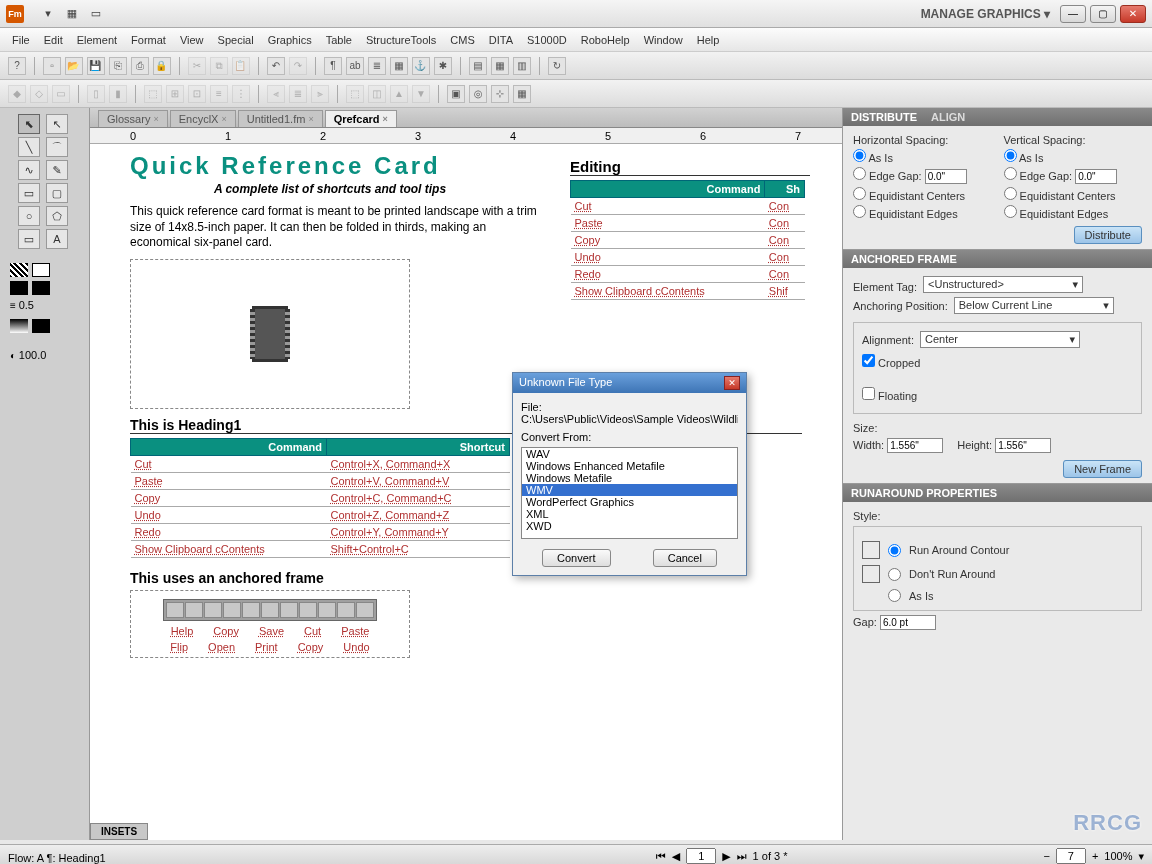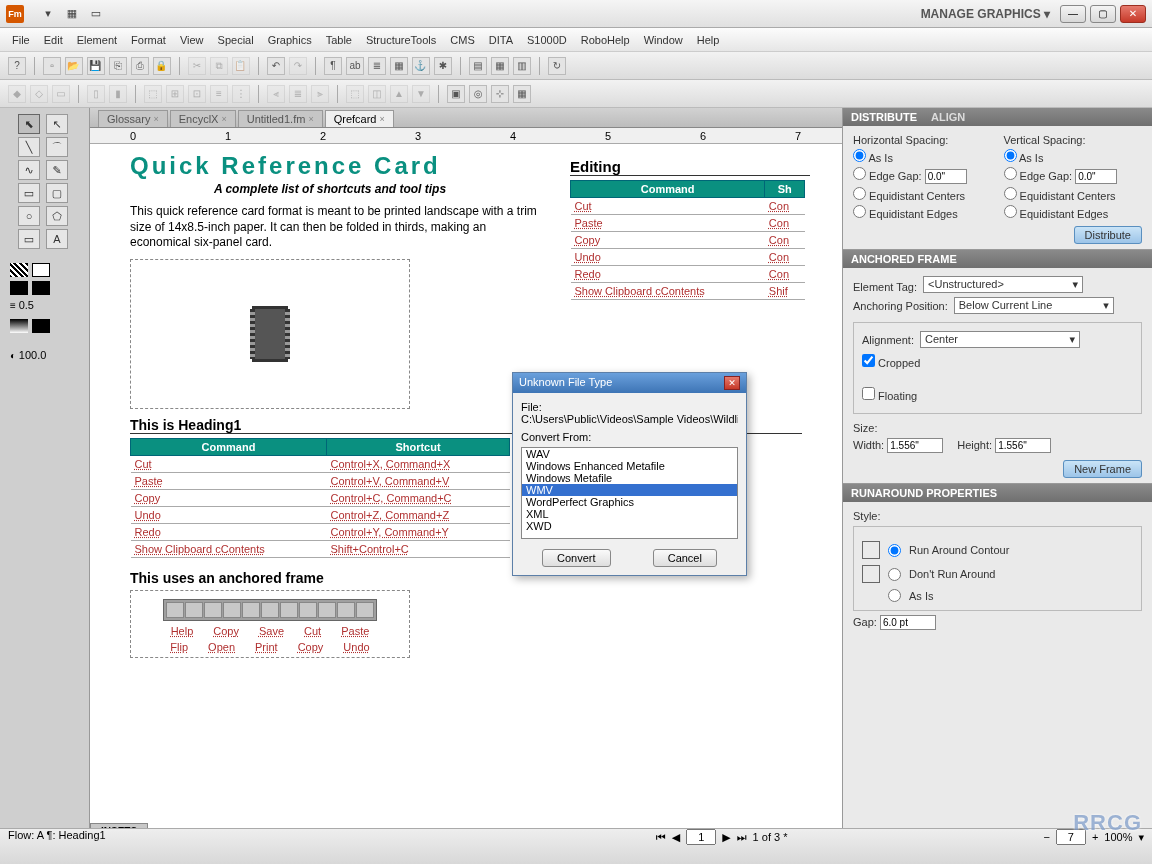--- a/index.html
+++ b/index.html
@@ -21,35 +21,35 @@
 .main { position: absolute; top: 108px; left: 0; right: 0; bottom: 24px; display: flex; }
 .left-tools { width: 90px; background: #cfcfcf; border-right: 1px solid #999; padding: 6px 0; }
 .tool-grid { display: grid; grid-template-columns: 1fr 1fr; gap: 3px; padding: 0 18px; }
 .tool { width: 22px; height: 20px; background: #e6e6e6; border: 1px solid #999; display:flex;align-items:center;justify-content:center;font-size:11px;color:#333; }
 .tool.sel { background: #bfbfbf; border-color: #666; }
 .stroke-area { padding: 8px 10px; }
 .sw { width: 18px; height: 14px; display: inline-block; }
 .doc-area { flex: 1; background: #701a75; display: flex; flex-direction: column; }
 .tabs { height: 20px; background: linear-gradient(#d2d2d2,#bcbcbc); display: flex; align-items: flex-end; padding-left: 8px; border-bottom:1px solid #888; }
 .tab { padding: 2px 8px; background: #c6c6c6; border: 1px solid #999; border-bottom: none; margin-right: 2px; font-size: 10px; color: #555; display:flex;align-items:center;gap:3px; }
-.tab.active { background: #efefef; color: #000; font-weight: normal; }
+.tab.active { background: #efefef; color: #000; font-weight: bold; }
 .tab-x { font-size: 9px; color: #888; }
 .ruler-h { height: 16px; background: #f0f0f0; border-bottom: 1px solid #aaa; position: relative; font-size:9px; }
 .ruler-h span { position:absolute; top:2px; }
 .canvas { flex:1; position:relative; overflow:hidden; background:#fff; padding: 8px 40px; }
 .page-title { color: #0a9080; font-size: 24px; font-weight: bold; letter-spacing: 3px; margin-bottom: 2px; }
 .page-sub { font-style: italic; font-weight: bold; font-size: 12px; text-align: center; width: 400px; margin-bottom: 8px; }
 .body-txt { font-size: 12px; width: 420px; line-height: 1.3; }
 .film-frame { width:280px; height:150px; border:1px dashed #888; margin:8px 0; display:flex;align-items:center;justify-content:center; }
 .film-icon { width:36px; height:56px; background:#555; border:3px solid #333; position:relative; }
 .film-icon::before,.film-icon::after{content:'';position:absolute;top:0;bottom:0;width:5px;background:repeating-linear-gradient(#333 0 3px,#999 3px 6px);}
 .film-icon::before{left:-5px;} .film-icon::after{right:-5px;}
 .h1 { font-size: 14px; font-weight: bold; margin: 6px 0 4px; border-bottom:1px solid #333;}
 .tbl { width: 380px; border-collapse: collapse; font-size:11px; }
-.tbl th { background: #0a9080; color: #fff; text-align: center; padding: 2px 4px; font-weight:bold; border:1px solid #067; }
+.tbl th { background: #0a9080; color: #fff; text-align: right; padding: 2px 4px; font-weight:bold; border:1px solid #067; }
 .tbl td { padding: 2px 4px; border-bottom: 1px solid #aaa; color:#b03030; text-decoration: underline dotted; }
 .ed-section { position: absolute; left: 480px; top: 8px; width: 240px; }
 .panel-stack { width: 310px; background: #eaeaea; border-left: 1px solid #999; display: flex; flex-direction: column; overflow:hidden;}
 .panel-hdr { background: linear-gradient(#8a8a8a,#6f6f6f); color: #fff; font-size: 10px; font-weight: bold; padding: 3px 8px; display:flex;gap:14px; }
 .panel-hdr .ptab { color: #ddd; }
 .panel-hdr .ptab.act { color: #fff; }
 .panel-body { padding: 8px 10px; font-size: 11px; color: #333; border-bottom:1px solid #999;}
 .panel-body label { display:block; margin:3px 0; }
 .panel-body input[type=text] { width: 42px; font-size:10px; padding:1px 2px; border:1px solid #888; }
 .panel-inline { display:flex; gap:12px; }
@@ -58,21 +58,21 @@
 .sel-box { width: 160px; border:1px solid #888; background:#fff; font-size:10px; padding:1px 4px; display:flex;justify-content:space-between; }
 .dialog { position: absolute; left: 512px; top: 372px; width: 235px; background: #f0f0f0; border: 1px solid #5c7fa8; box-shadow: 3px 3px 8px rgba(0,0,0,0.3); z-index:50; }
 .dlg-title { background: linear-gradient(#6aa0dc,#3d74b5); color:#fff; padding: 3px 6px; font-size:11px; display:flex;justify-content:space-between; }
 .dlg-x { width:16px;height:14px;background:linear-gradient(#e67a6d,#c63929);color:#fff;display:flex;align-items:center;justify-content:center;font-size:9px;border:1px solid #822; }
 .dlg-body { padding: 8px; font-size: 11px; }
 .dlg-list { width: 100%; height: 92px; border: 1px solid #888; background:#fff; overflow-y:scroll; margin:4px 0 10px; }
 .dlg-list div { padding: 0 4px; }
 .dlg-list .sel { background: #3470cf; color: #fff; }
 .dlg-btns { display:flex; justify-content:space-around; }
 .dlg-btn { border:1px solid #888; background:linear-gradient(#fafafa,#dedede); padding:2px 14px; border-radius:3px; }
-.statusbar { position:absolute; bottom:0; left:0; right:0; height:36px; background:linear-gradient(#eee,#d8d8d8); border-top:1px solid #aaa; display:flex; align-items:flex-start; padding:0 8px; font-size:10px; gap:8px; }
+.statusbar { position:absolute; bottom:0; left:0; right:0; height:20px; background:linear-gradient(#eee,#d8d8d8); border-top:1px solid #aaa; display:flex; align-items:flex-end; padding:0 8px; font-size:10px; gap:8px; }
 .status-r { margin-left:auto; display:flex; gap:6px; align-items:center; }
 .watermark { position:absolute; right:10px; bottom:28px; font-size:22px; font-weight:bold; color:rgba(80,120,180,0.55); letter-spacing:1px; z-index:60;text-shadow:0 0 3px #fff;}
 .anchored-sec { margin-top:12px;}
 .btn-row { display:flex; gap:1px; background:#a0a0a0; border:1px solid #666; padding:2px; width:fit-content; margin:4px auto;}
 .btn-row .mini { width:18px; height:16px;background:#c8c8c8; border:1px solid #888;}
 .lbl-row { display:flex; gap:20px; font-size:10px; text-decoration:underline dotted;color:#b03030; justify-content:center; margin-top:4px;}
 .inset-tab { position:absolute; bottom:24px; left:90px; background:#c8c8c8; border:1px solid #888; padding:2px 10px; font-size:10px; font-weight:bold; }
 </style>
 </head>
 <body>

